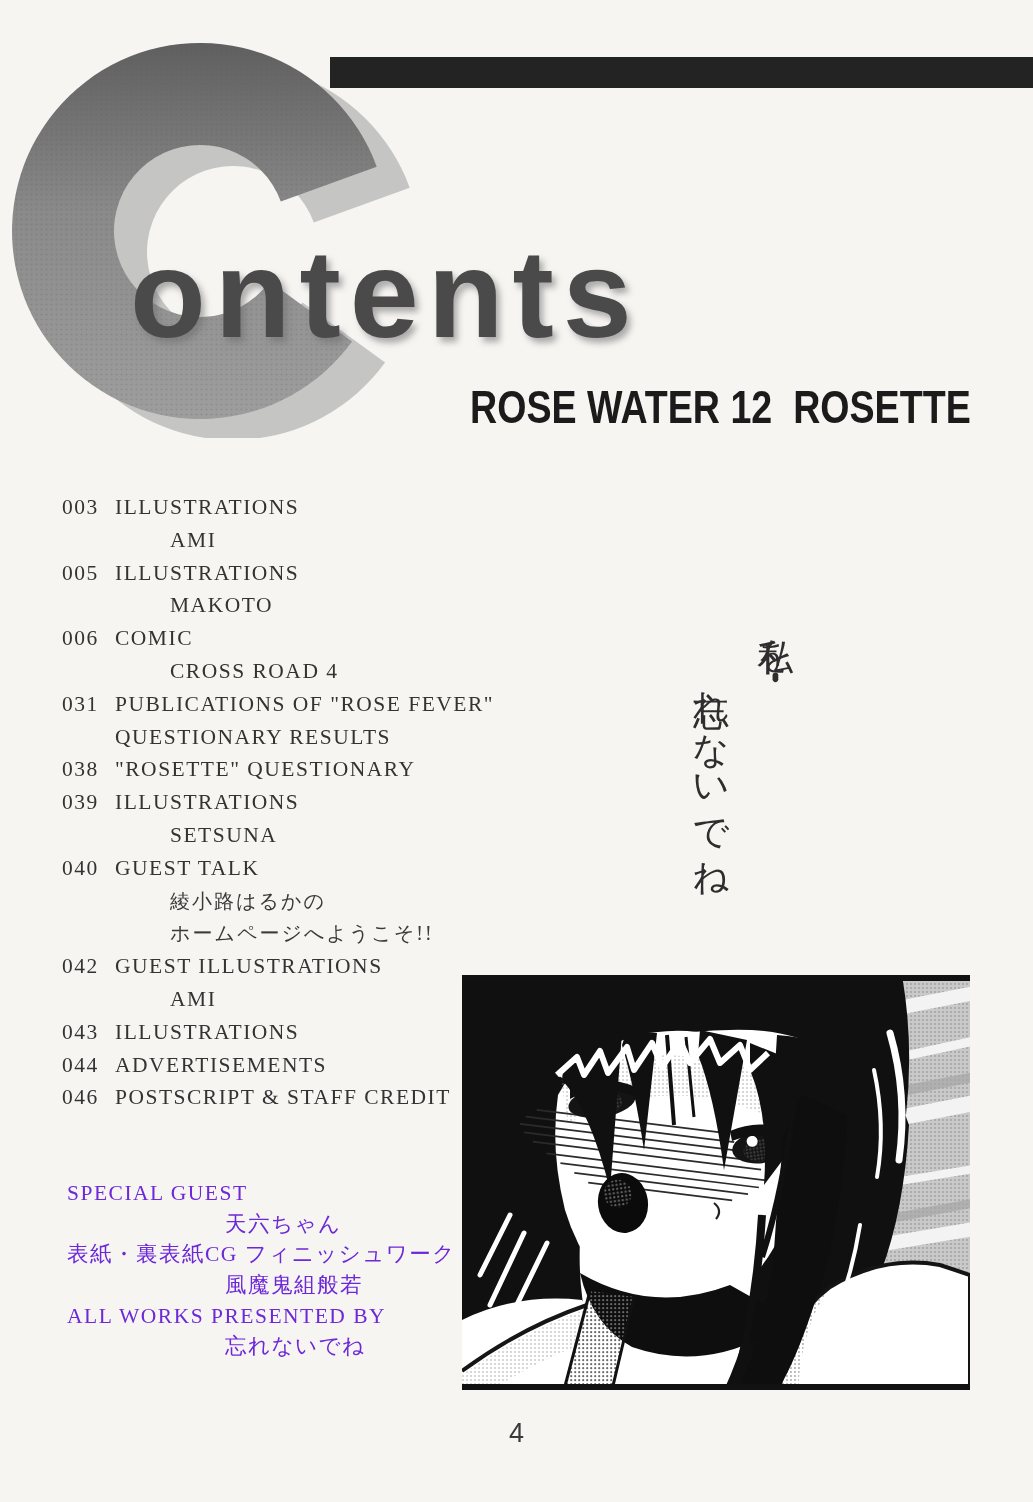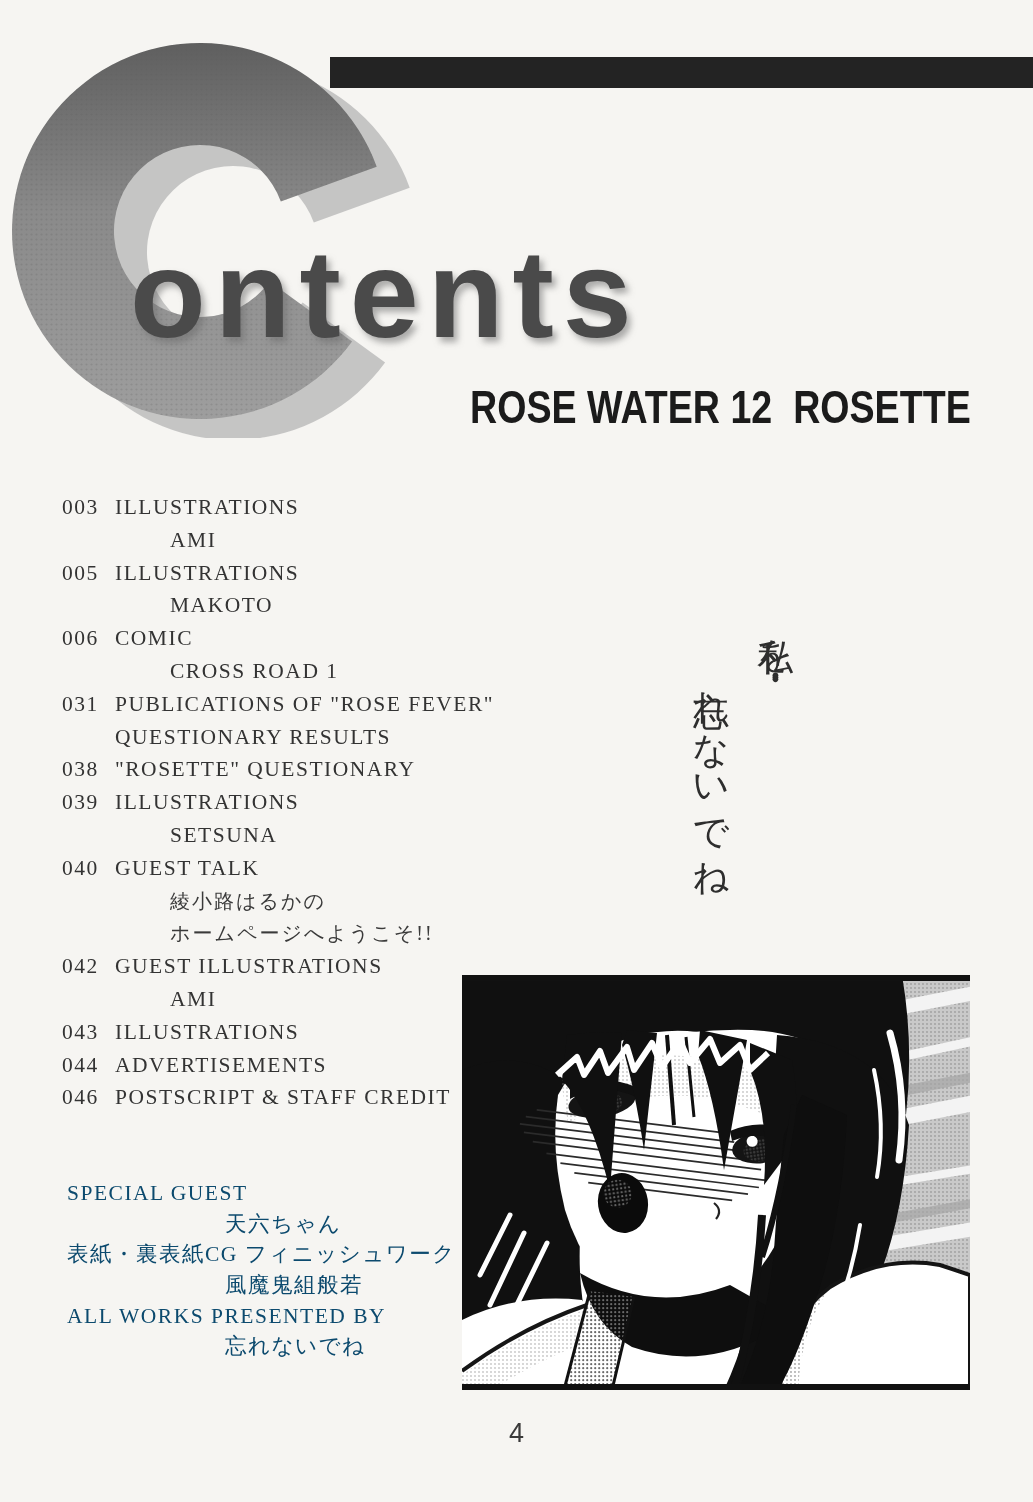--- a/index.html
+++ b/index.html
@@ -50,21 +50,21 @@
   .toc-sub{padding-left:108px;}
   .jp{
     font-family:Liberation Serif, serif;
     font-size:20px;letter-spacing:2px;color:#3a3a3a;
   }
 
   
   #credits{left:67px;top:1179px;width:460px;}
   .credit-line{
     height:30.7px;line-height:29px;font-size:21.5px;
-    letter-spacing:1.5px;color:#0c4a6e;white-space:nowrap;
+    letter-spacing:1.5px;color:#6d28d9;white-space:nowrap;
   }
   .credit-value{padding-left:158px;}
 
   
   .vcol{
     writing-mode:vertical-rl;text-orientation:upright;
     font-size:36px;letter-spacing:2px;color:#2e2e2e;
     font-family:"Liberation Serif","DejaVu Serif",serif;
     white-space:nowrap;
   }
@@ -118,21 +118,21 @@
       <div class="toc-line toc-sub">AMI</div>
       <div class="toc-line">
         <span class="toc-num">005</span>
         <span>ILLUSTRATIONS</span>
       </div>
       <div class="toc-line toc-sub">MAKOTO</div>
       <div class="toc-line">
         <span class="toc-num">006</span>
         <span>COMIC</span>
       </div>
-      <div class="toc-line toc-sub">CROSS ROAD 1</div>
+      <div class="toc-line toc-sub">CROSS ROAD 4</div>
       <div class="toc-line">
         <span class="toc-num">031</span>
         <span>PUBLICATIONS OF "ROSE FEVER"</span>
       </div>
       <div class="toc-line toc-cont">QUESTIONARY RESULTS</div>
       <div class="toc-line">
         <span class="toc-num">038</span>
         <span>"ROSETTE" QUESTIONARY</span>
       </div>
       <div class="toc-line">

